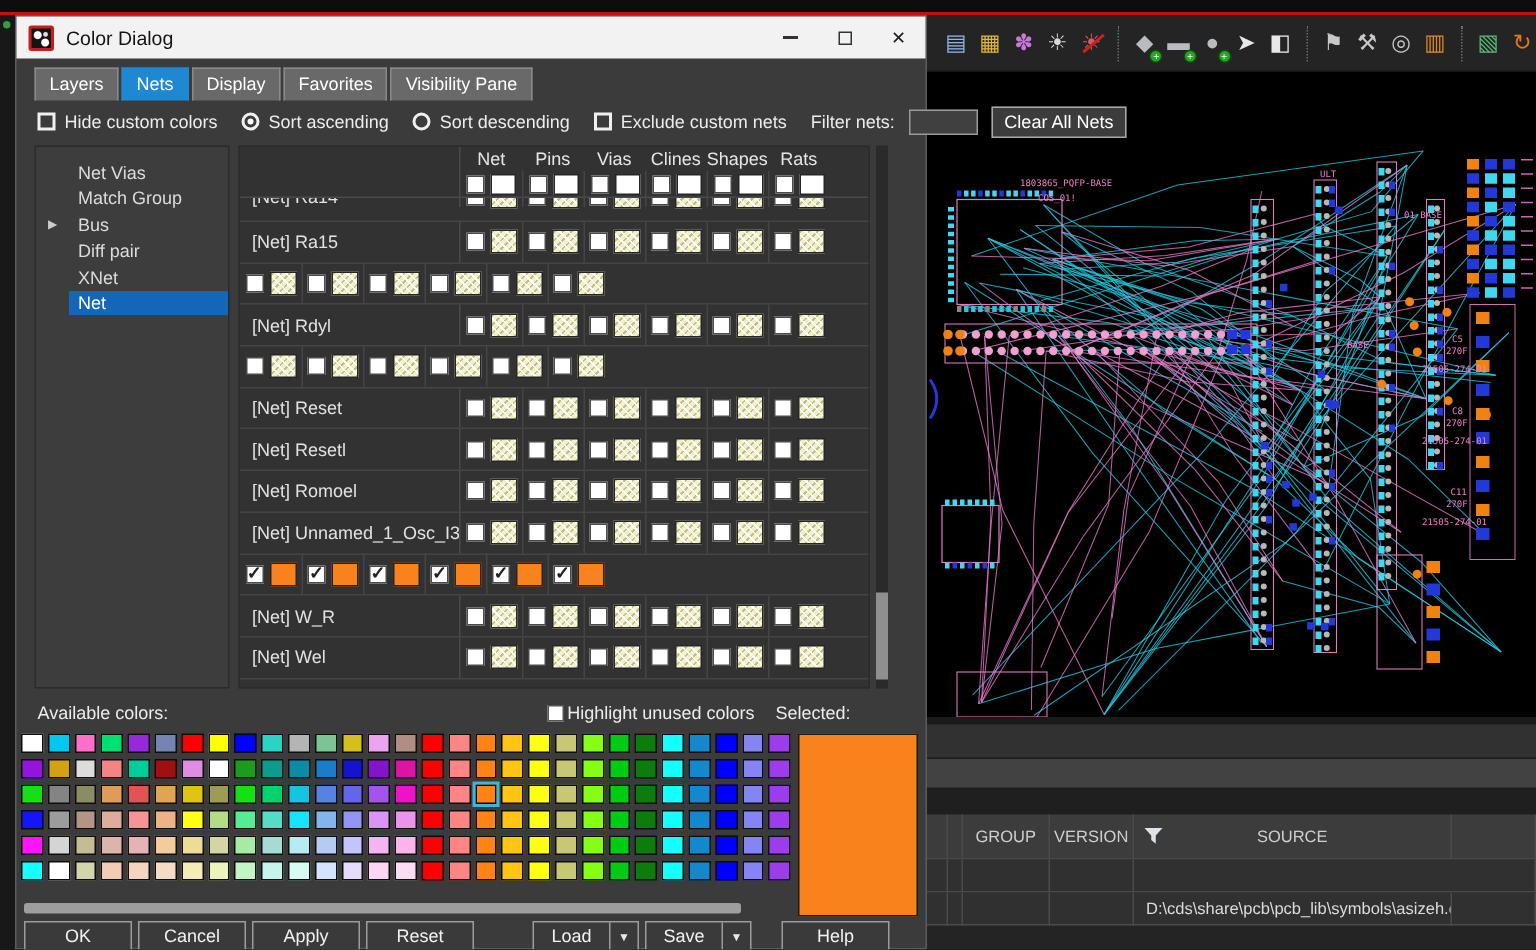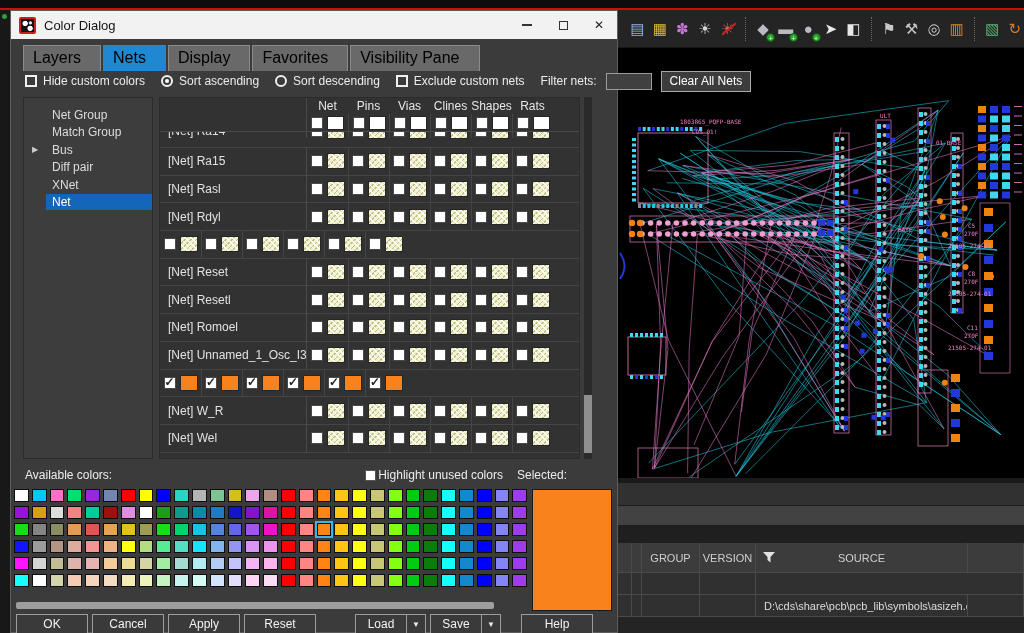--- a/index.html
+++ b/index.html
@@ -43,21 +43,21 @@
   .titlebar{position:absolute;left:0;top:0;width:100%;height:28px;background:#f2f2f2;display:flex;align-items:center;padding-left:8px}
   .appicon{position:relative;width:17px;height:17px;background:#141414;border:2px solid #c42020;border-radius:2px;
     background-image:radial-gradient(circle at 32% 34%,#ffffff 2.3px,transparent 3px),radial-gradient(circle at 70% 72%,#ffffff 2.3px,transparent 3px),radial-gradient(circle at 72% 30%,#e0e0e0 1.2px,transparent 2px)}
   .title{margin-left:8px;font-size:13px;color:#141414}
   .wctrls{margin-left:auto;display:flex}
   .wbtn{width:36px;height:28px;display:flex;align-items:center;justify-content:center;color:#222;font-size:12px;cursor:default}
   .minbar{width:10px;height:2px;background:#333;display:block}
   .maxbox{width:9px;height:9px;border:1px solid #333;display:block}
 
   .tabbar{position:absolute;left:12px;top:34px;display:flex;gap:2px}
-  .tab{padding:3px 19px 4px 9px;font-size:16px;color:#000000;background:#696969;border:1px solid #8a8a8a;border-bottom:none;white-space:nowrap}
+  .tab{padding:3px 9px 4px 9px;font-size:12px;color:#ffffff;background:#696969;border:1px solid #8a8a8a;border-bottom:none;white-space:nowrap}
   .tab.active{background:#1e88d2;border-color:#1e88d2}
 
   .optrow{position:absolute;left:14px;top:60px;right:10px;height:20px;display:flex;align-items:center;font-size:12px;color:#ececec}
   .opt{display:flex;align-items:center;gap:6px;margin-right:16px;white-space:nowrap}
   .cbo{width:12px;height:12px;border:2px solid #f0f0f0;background:#3b3b3b;display:inline-block}
   .radio{width:12px;height:12px;border:2px solid #f0f0f0;border-radius:50%;background:#3b3b3b;display:inline-block;position:relative}
   .radio.on::after{content:"";position:absolute;left:2px;top:2px;width:4px;height:4px;border-radius:50%;background:#fff}
   .flabel{margin-left:auto;white-space:nowrap}
   .finput{width:46px;height:17px;background:#404040;border:1px solid #9a9a9a;margin:0 9px;color:#fff;font-size:11px;padding:0 3px}
   .clearbtn{font-size:12px;color:#fff;background:#3c3c3c;border:1px solid #a8a8a8;padding:2px 8px 3px 8px;font-family:inherit;white-space:nowrap}
@@ -839,21 +839,21 @@
         <span>Exclude custom nets</span>
       </span>
       <span class="flabel">Filter nets:</span>
       <input class="finput" value="" style="">
       <button class="clearbtn">Clear All Nets</button>
     </div>
 
     <div class="tree" id="tree">
         <div class="titem">
           <span class="tarrow"></span>
-          <span class="tlabel">Net Group</span>
+          <span class="tlabel">Net Vias</span>
         </div>
         <div class="titem">
           <span class="tarrow"></span>
           <span class="tlabel">Match Group</span>
         </div>
         <div class="titem">
           <span class="tarrow">▶</span>
           <span class="tlabel">Bus</span>
         </div>
         <div class="titem">
@@ -958,21 +958,20 @@
             <div class="gcell">
               <span class="gcb"></span>
               <span class="gsw"></span>
             </div>
             <div class="gcell">
               <span class="gcb"></span>
               <span class="gsw"></span>
             </div>
           </div>
           <div class="nrow">
-            <div class="nlabel">[Net] Rasl</div>
             <div class="gcell">
               <span class="gcb"></span>
               <span class="gsw"></span>
             </div>
             <div class="gcell">
               <span class="gcb"></span>
               <span class="gsw"></span>
             </div>
             <div class="gcell">
               <span class="gcb"></span>

